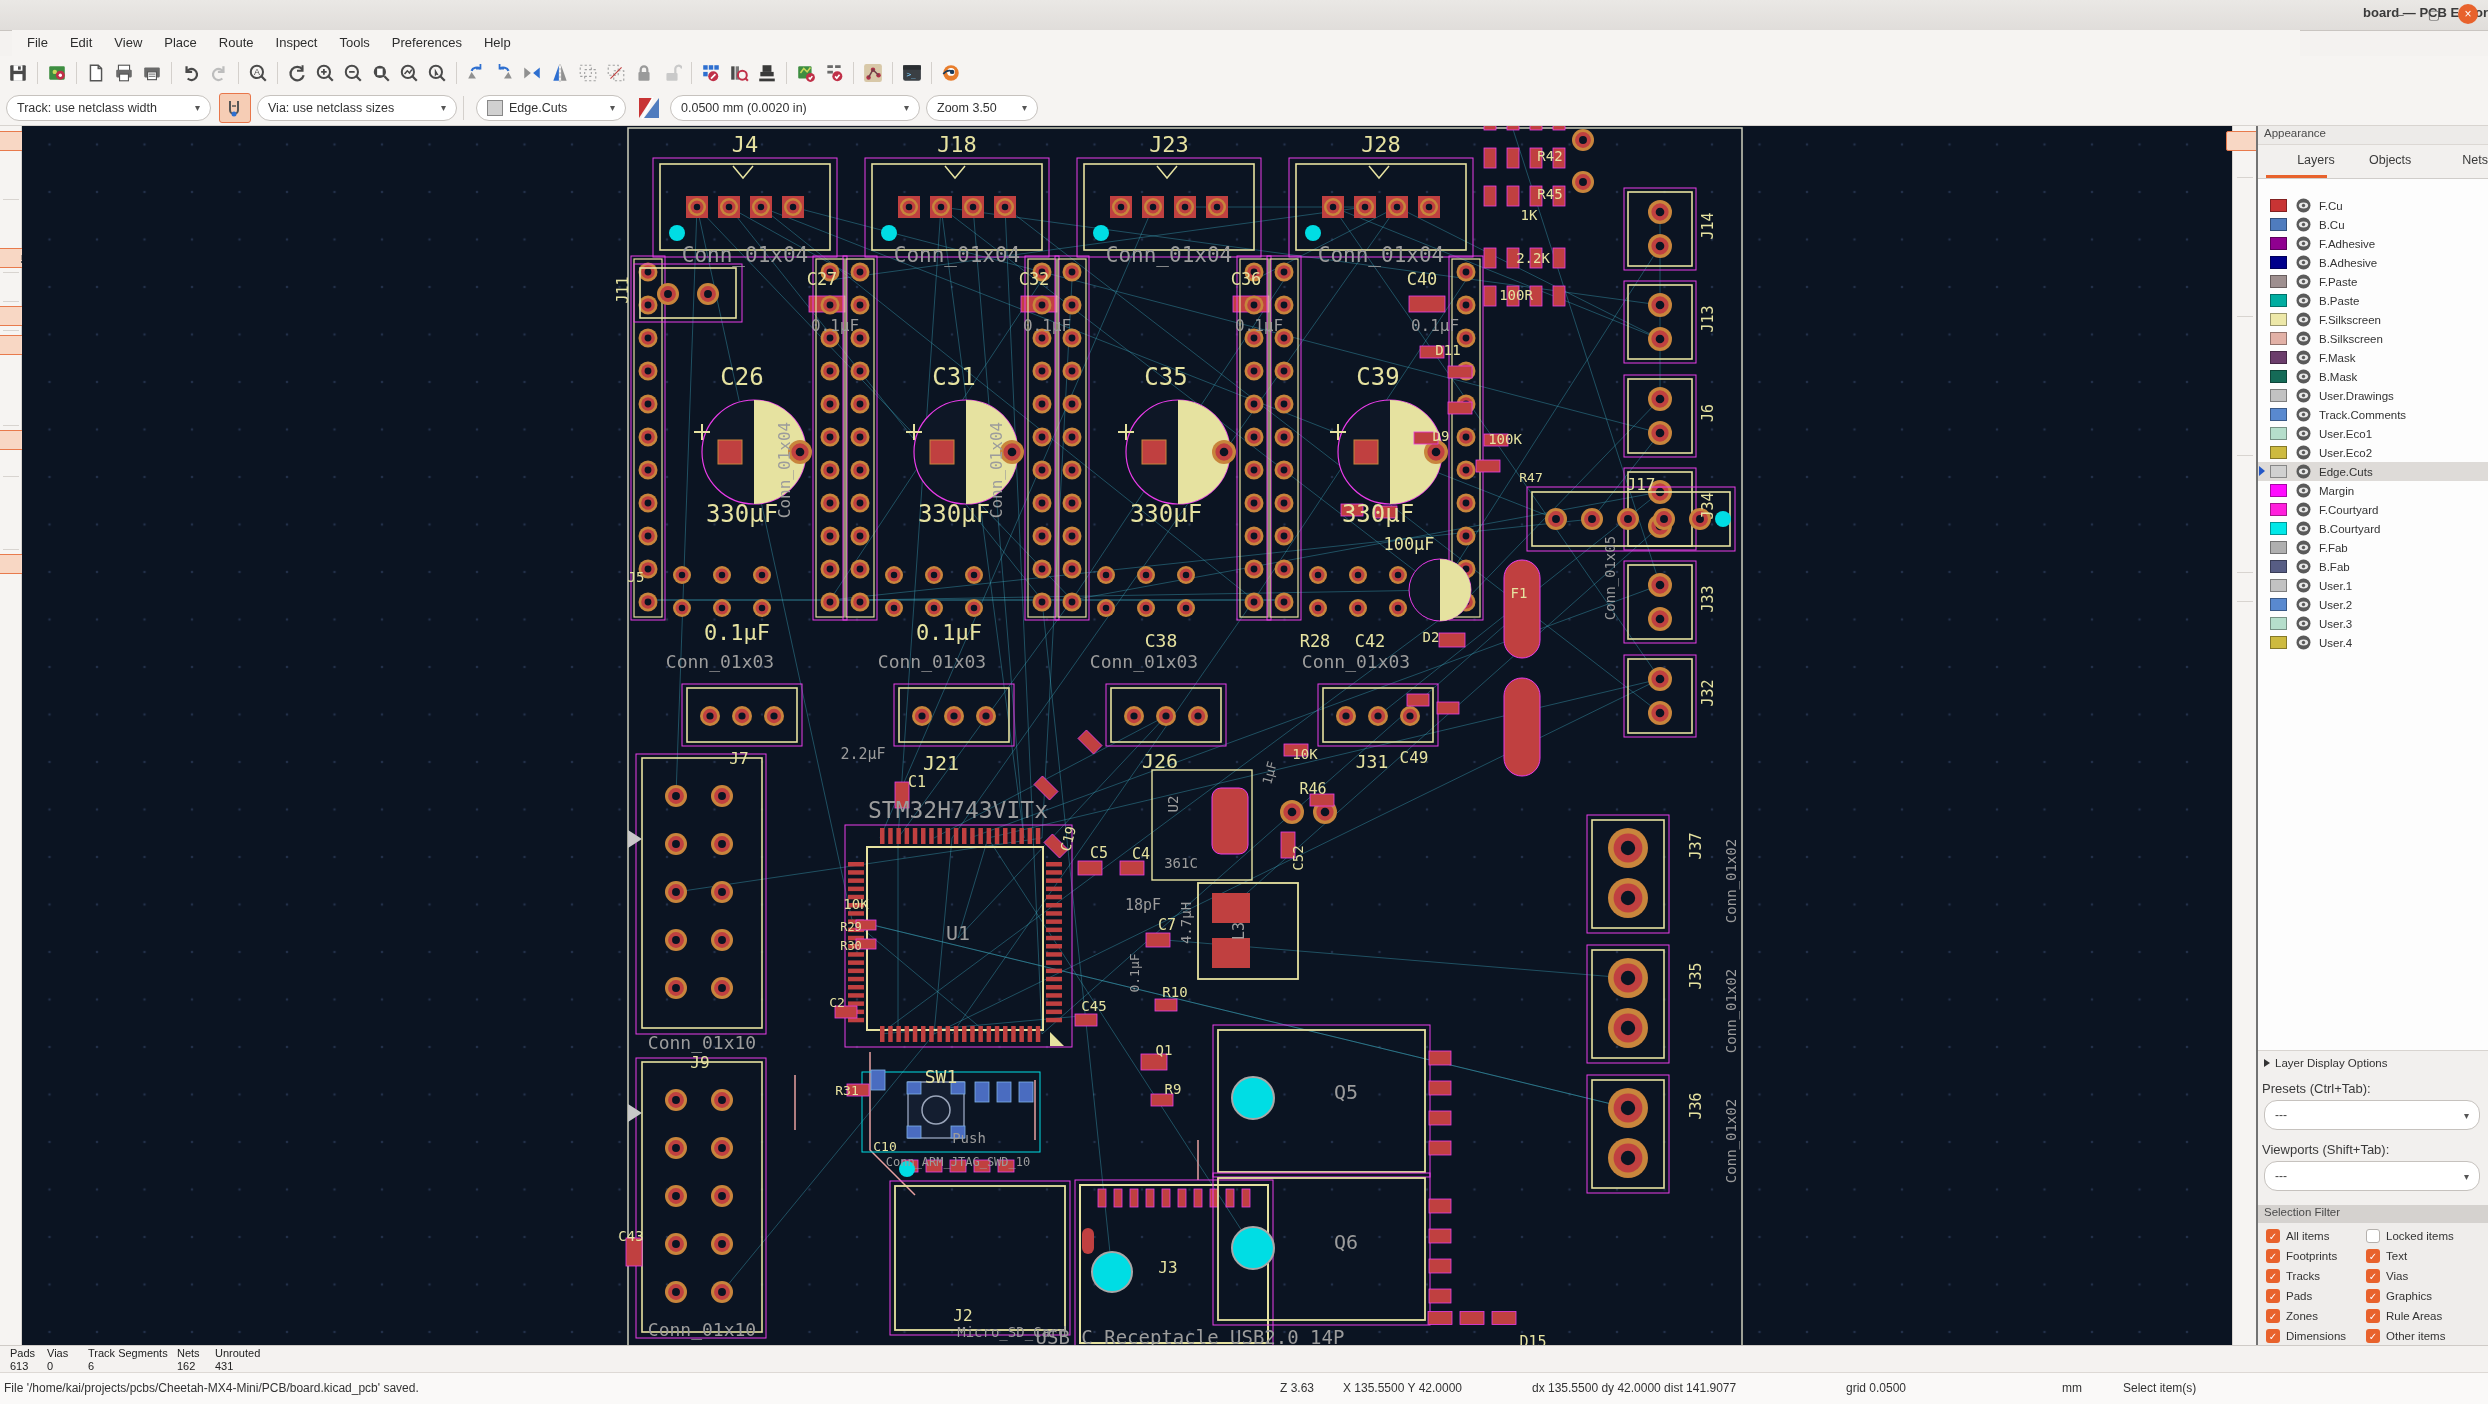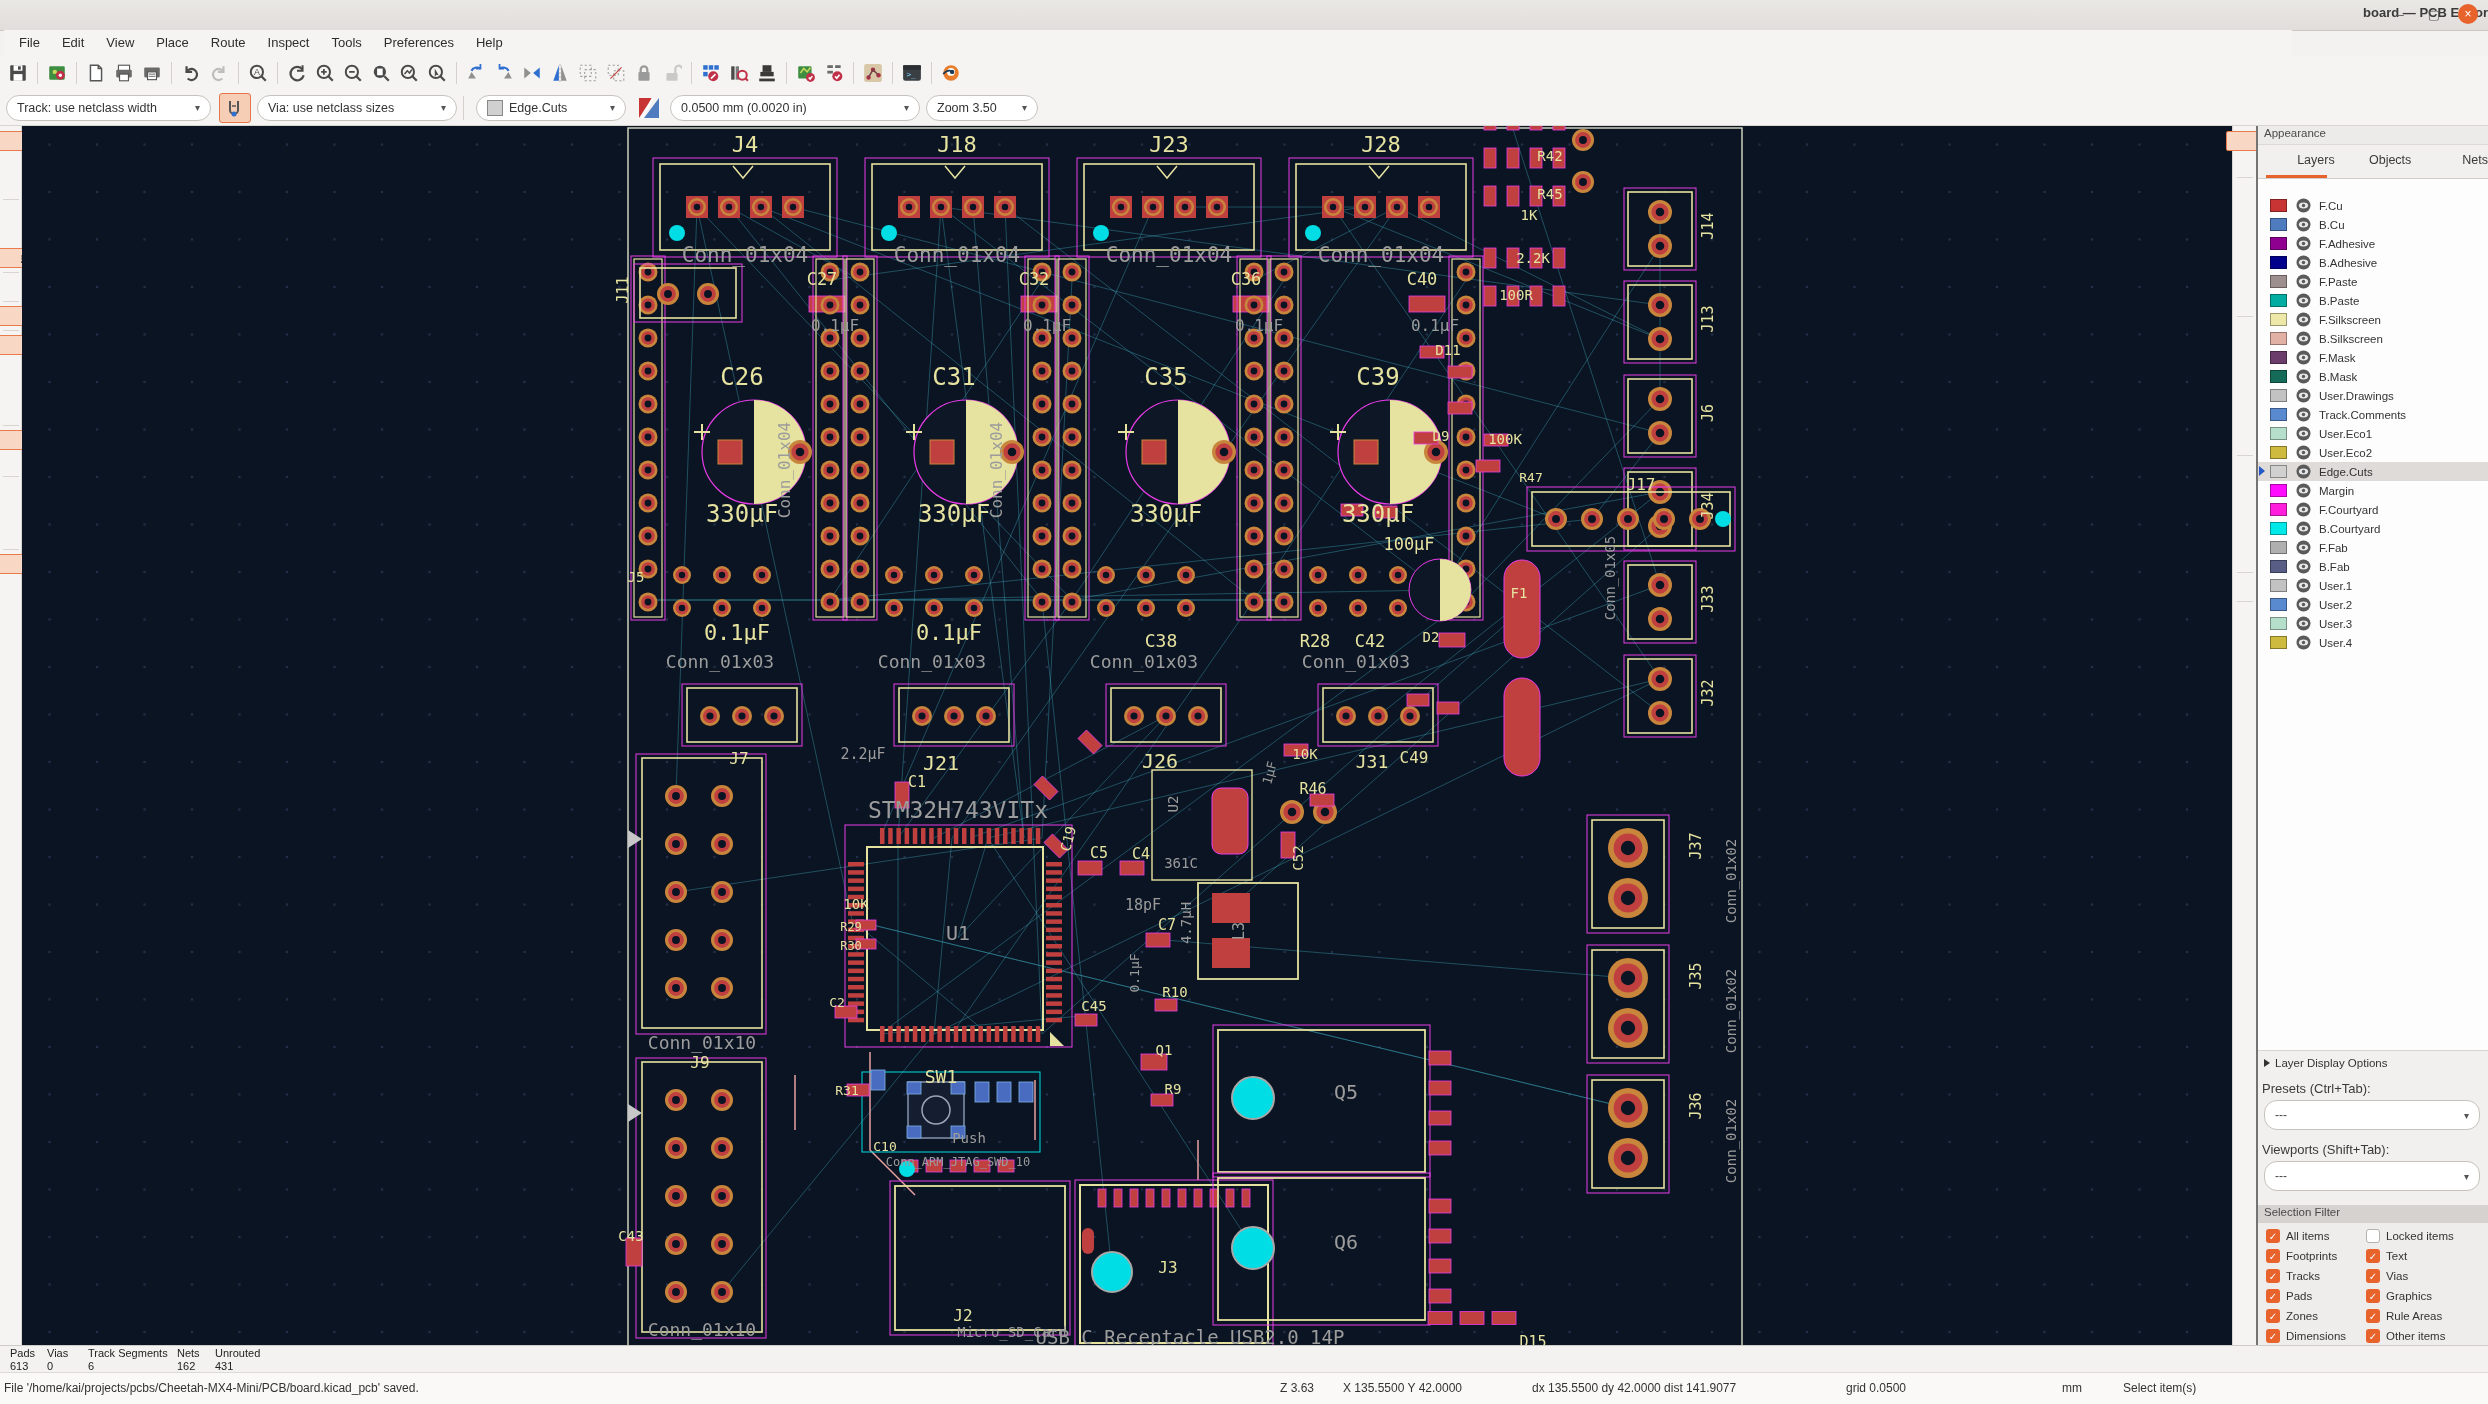--- a/index.html
+++ b/index.html
@@ -4,21 +4,21 @@
 <style>
   html,body{margin:0;padding:0;background:#d8d5d2;font-family:"Liberation Sans",sans-serif;}
   #app{position:relative;width:2488px;height:1404px;background:#F4F2F0;overflow:hidden;}
   
   .titlebar{position:absolute;left:0;top:0;width:2488px;height:30px;background:linear-gradient(#EAE8E5,#E0DDDA);border-bottom:1px solid #C9C5C1;}
   .win-title{position:absolute;left:0;right:0;top:5px;text-align:right;font-size:13px;font-weight:700;color:#3a3a3a;}
   .win-controls{position:absolute;right:10px;top:4px;display:flex;gap:14px;align-items:center;}
   .wc{width:20px;height:20px;display:flex;align-items:center;justify-content:center;color:#5a5a5a;font-size:13px;}
   .wc-close{background:#E8622C;border-radius:50%;color:#fff;font-size:12px;}
   
-  .menubar{position:absolute;left:4px;top:30px;width:2288px;height:26px;background:#F6F4F2;display:flex;align-items:center;padding-left:4px;box-sizing:border-box;text-align:center;}
+  .menubar{position:absolute;left:12px;top:30px;width:2288px;height:26px;background:#F6F4F2;display:flex;align-items:center;padding-left:4px;box-sizing:border-box;text-align:center;}
   .menu-item{padding:0 11px;font-size:13px;color:#2e2e2e;line-height:26px;}
   
   .toolbar{position:absolute;left:0;top:56px;width:2488px;height:34px;background:#F6F4F2;display:flex;align-items:center;padding-left:4px;box-sizing:border-box;}
   .tb-btn{width:26px;height:26px;margin:0 1px;display:flex;align-items:center;justify-content:center;border-radius:3px;}
   .tb-sep{width:1px;height:22px;background:#D4D0CC;margin:0 5px;}
   .toolbar2{position:absolute;left:0;top:90px;width:2488px;height:36px;background:#F6F4F2;border-bottom:1px solid #D8D4D0;display:flex;align-items:center;box-sizing:border-box;}
   .combo{height:26px;border:1px solid #C6C2BE;border-radius:13px;background:#fff;display:flex;align-items:center;padding:0 10px;font-size:12.5px;color:#333;box-sizing:border-box;margin-left:6px;position:relative;}
   .combo .chev{margin-left:auto;padding-left:12px;color:#555;font-size:10px;}
   .combo .swatch{width:14px;height:14px;background:#D0D0D0;border:1px solid #888;margin-right:6px;}
   .tb2-btn{width:30px;height:28px;margin-left:8px;display:flex;align-items:center;justify-content:center;border-radius:3px;}

